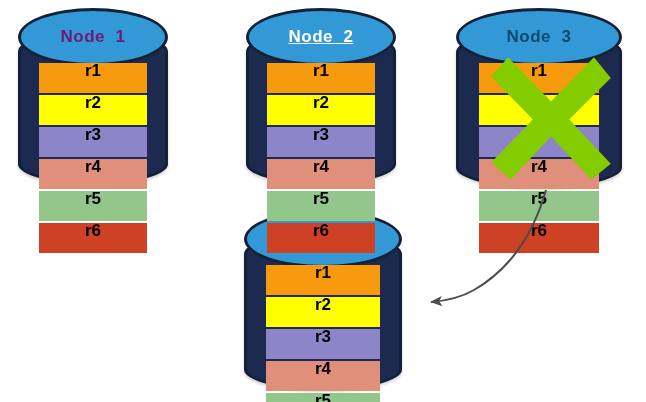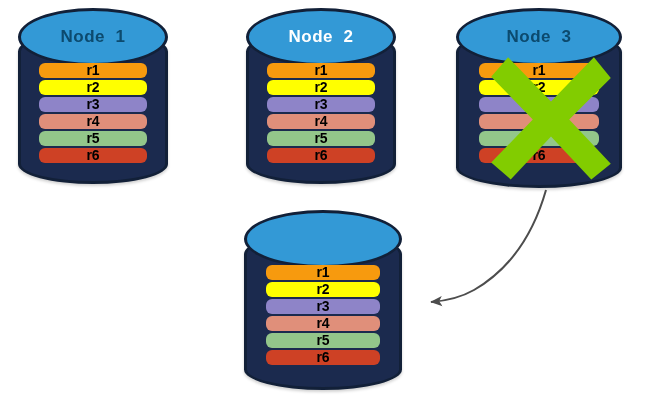--- a/index.html
+++ b/index.html
@@ -68,25 +68,25 @@
   .rows {
     position: absolute;
     left: 14%;
     right: 14%;
     z-index: 5;
     display: flex;
     flex-direction: column;
     gap: 2px;
   }
   .row {
-    height: 15px;
+    height: 30px;
     line-height: 15px;
-    border-radius: 6px;
+    border-radius: 0;
     text-align: center;
-    font-size: 14px;
+    font-size: 17px;
     font-weight: bold;
     color: #000000;
     box-sizing: border-box;
   }
 
   
   .cross-overlay {
     position: absolute;
     z-index: 7;
     pointer-events: none;
@@ -101,34 +101,34 @@
     pointer-events: none;
   }
 </style>
 </head>
 <body>
 
 <div id="canvas">
     <div class="node" style="left: 18px; top: 8px; width: 150px; height: 176px;">
       <div class="node-body" style="background: rgb(27, 42, 78); border-color: rgb(18, 32, 56);"></div>
       <div class="node-top" style="background: rgb(51, 153, 214); border-color: rgb(18, 32, 56);"></div>
-      <div class="node-label" style="color: #0c4a6e;">Node  1</div>
+      <div class="node-label" style="color: #701a75;">Node  1</div>
       <div class="rows" style="top: 55px;">
         <div class="row" style="background: rgb(247, 154, 14); color: rgb(0, 0, 0);">r1</div>
         <div class="row" style="background: rgb(255, 255, 0); color: rgb(0, 0, 0);">r2</div>
         <div class="row" style="background: rgb(142, 132, 200); color: rgb(0, 0, 0);">r3</div>
         <div class="row" style="background: rgb(224, 143, 122); color: rgb(0, 0, 0);">r4</div>
         <div class="row" style="background: rgb(147, 198, 138); color: rgb(0, 0, 0);">r5</div>
         <div class="row" style="background: rgb(206, 65, 37); color: rgb(0, 0, 0);">r6</div>
       </div>
     </div>
     <div class="node" style="left: 246px; top: 8px; width: 150px; height: 176px;">
       <div class="node-body" style="background: rgb(27, 42, 78); border-color: rgb(18, 32, 56);"></div>
       <div class="node-top" style="background: rgb(51, 153, 214); border-color: rgb(18, 32, 56);"></div>
-      <div class="node-label" style="color: rgb(255, 255, 255);">Node  2</div>
+      <div class="node-label" style="color: rgb(255, 255, 255); text-decoration: underline;">Node  2</div>
       <div class="rows" style="top: 55px;">
         <div class="row" style="background: rgb(247, 154, 14); color: rgb(0, 0, 0);">r1</div>
         <div class="row" style="background: rgb(255, 255, 0); color: rgb(0, 0, 0);">r2</div>
         <div class="row" style="background: rgb(142, 132, 200); color: rgb(0, 0, 0);">r3</div>
         <div class="row" style="background: rgb(224, 143, 122); color: rgb(0, 0, 0);">r4</div>
         <div class="row" style="background: rgb(147, 198, 138); color: rgb(0, 0, 0);">r5</div>
         <div class="row" style="background: rgb(206, 65, 37); color: rgb(0, 0, 0);">r6</div>
       </div>
     </div>
     <div class="node" style="left: 456px; top: 8px; width: 166px; height: 180px;">

